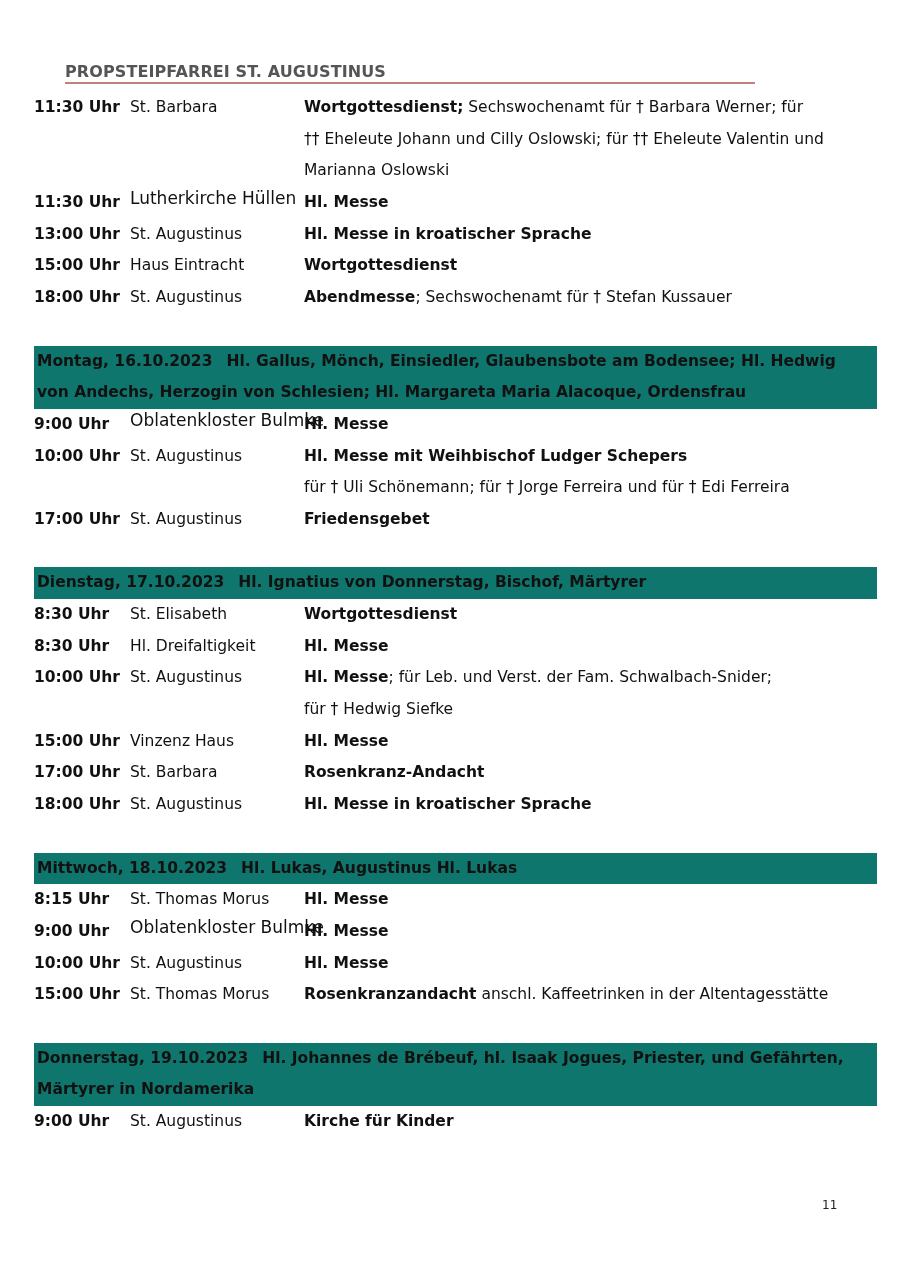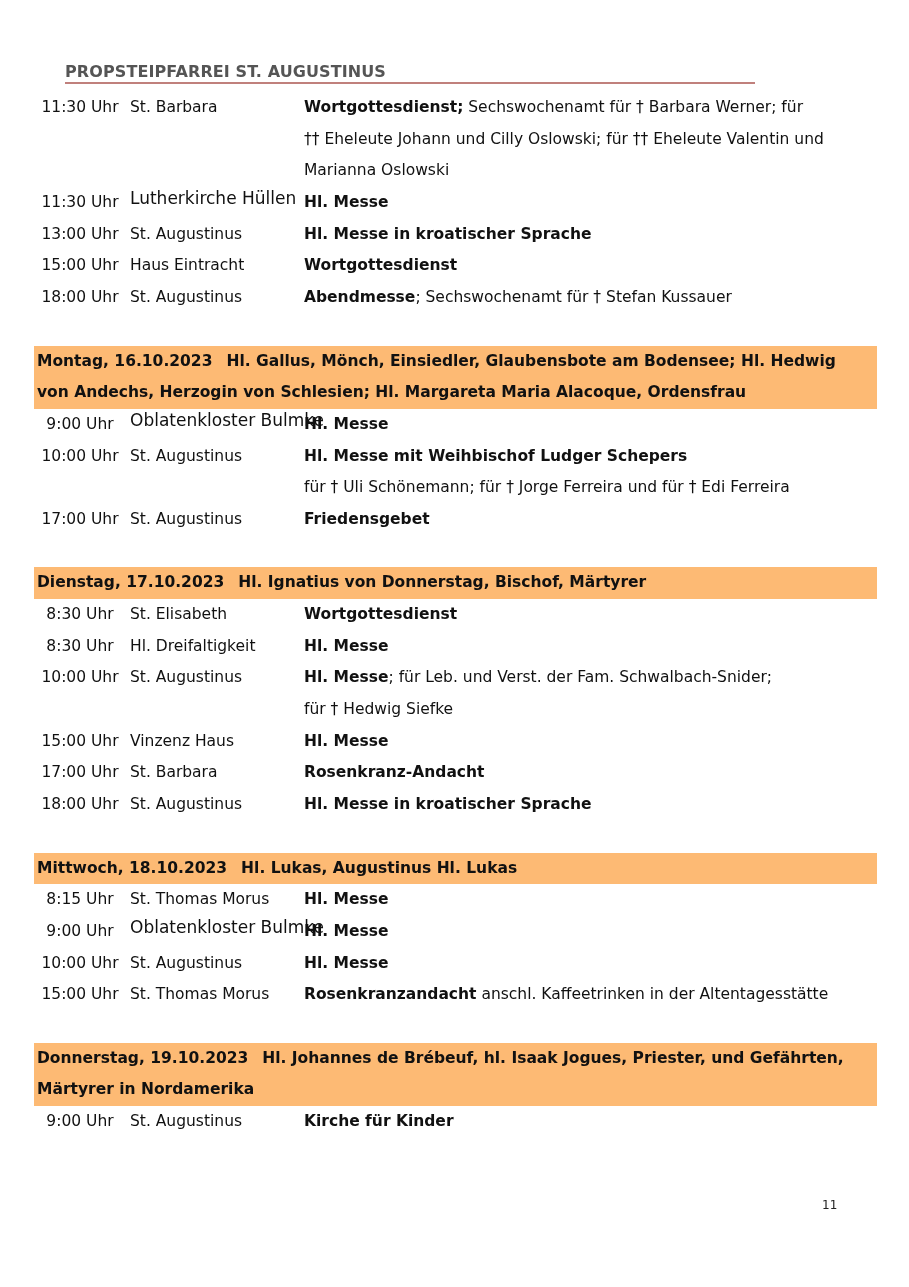--- a/index.html
+++ b/index.html
@@ -7,28 +7,28 @@
     width: 909px; height: 1287px; position: relative; overflow: hidden;
     font-family: "DejaVu Sans", sans-serif; color: #111111;
   }
   .running-header {
     position: absolute; left: 65px; top: 62px; width: 690px;
     font-size: 16px; font-weight: bold; color: #555555;
     border-bottom: 2px solid #c0807c; padding-bottom: 1px; letter-spacing: 0.1px;
   }
   .content { position: absolute; left: 34px; top: 92px; width: 843px; }
   .row { display: flex; height: 31.7px; line-height: 31.7px; font-size: 15.5px; }
-  .row .time { width: 96px; font-weight: normal; text-align: center; padding-right: 4px; box-sizing: border-box; flex: none; white-space: nowrap; }
+  .row .time { width: 96px; font-weight: bold; text-align: left; padding-right: 4px; box-sizing: border-box; flex: none; white-space: nowrap; }
   .row .loc { width: 174px; font-weight: normal; padding-left: 0; box-sizing: border-box; flex: none; white-space: nowrap; }
   .row .loc.small { font-size: 17px; line-height: 22px; }
   .row .desc { flex: 1; white-space: nowrap; }
   .b { font-weight: bold; }
   .n { font-weight: normal; }
   .day-header {
-    background: #fdba74; font-weight: bold; font-size: 15.5px; line-height: 31.7px;
+    background: #0f766e; font-weight: bold; font-size: 15.5px; line-height: 31.7px;
     padding-left: 3px; margin-top: 31.7px;
   }
   .day-header .date { margin-right: 14px; }
   .page-number { position: absolute; left: 822px; top: 1198px; font-size: 12px; color: #222; }
 </style>
 </head>
 <body>
 
 <div class="running-header">PROPSTEIPFARREI ST. AUGUSTINUS</div>
 

